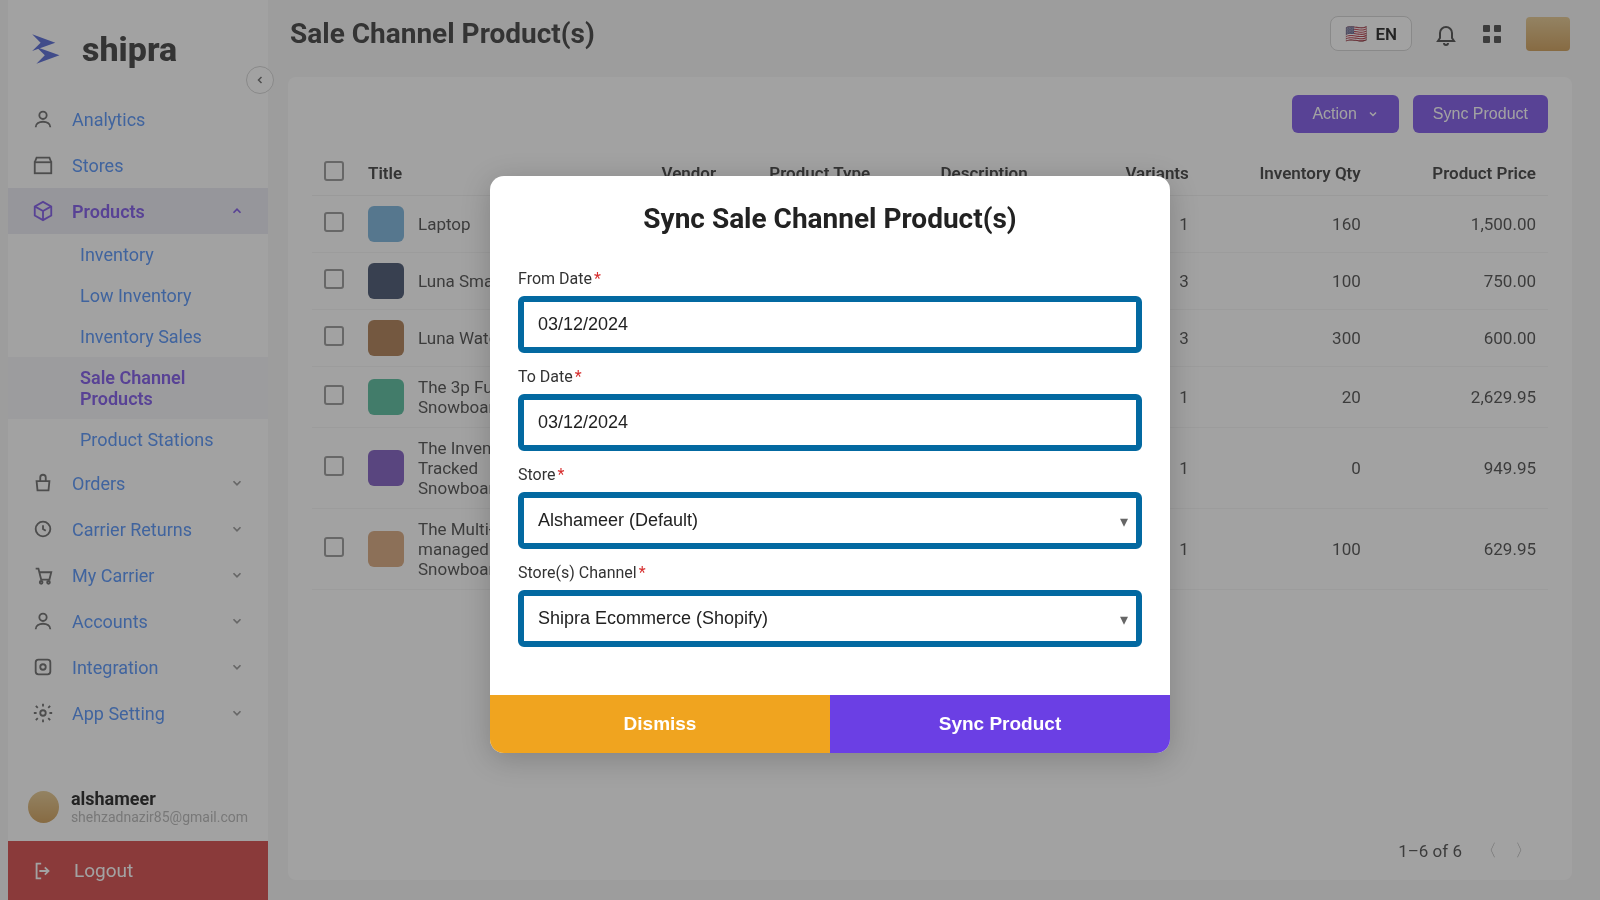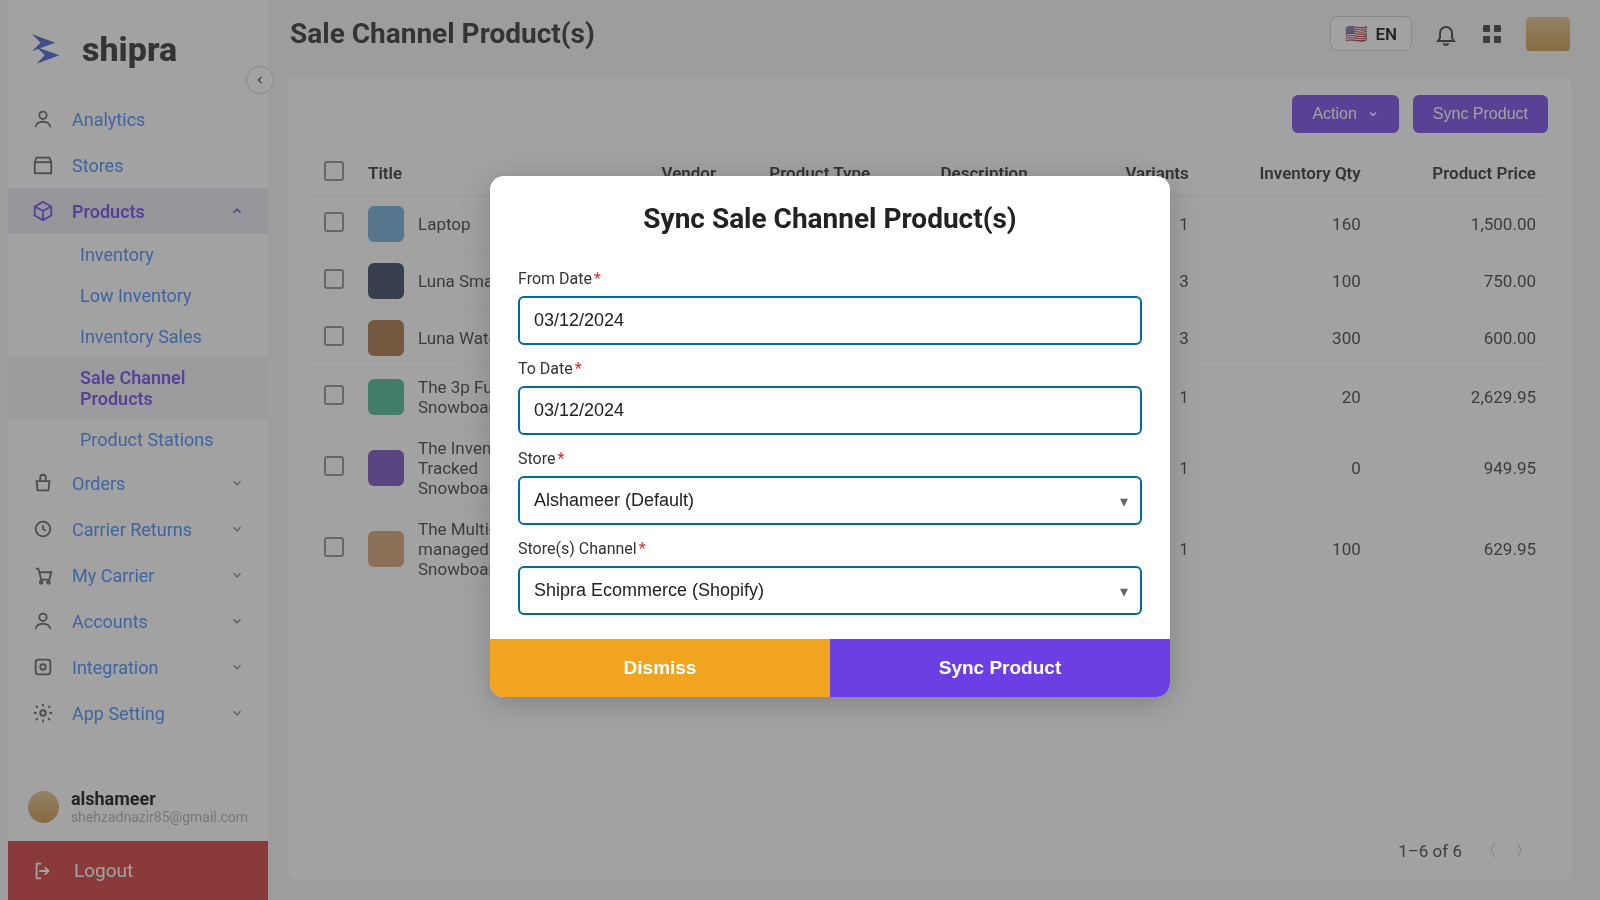--- a/index.html
+++ b/index.html
@@ -47,24 +47,24 @@
   .pager { position: absolute; right: 40px; bottom: 18px; display: flex; align-items: center; gap: 18px; font-size: 17px; color: #333; }
   .pager .arr { color: #aaa; cursor: pointer; }
 
   
   .overlay { position: absolute; inset: 0; background: rgba(70,70,70,0.5); z-index: 10; }
   .modal { position: absolute; left: 490px; top: 176px; width: 680px; background: #fff; border-radius: 14px; z-index: 11; box-shadow: 0 6px 30px rgba(0,0,0,0.2); overflow: hidden; }
   .modal-title { text-align: center; font-size: 28px; font-weight: 700; padding: 26px 20px 20px; color: #222; }
   .modal-body { padding: 0 28px 24px; }
   .fld-label { font-size: 16px; color: #333; margin-top: 14px; margin-bottom: 8px; }
   .req { color: #d72f2f; margin-left: 2px; }
-  .fld { width: 100%; border: 2px solid #0369a1; border-radius: 6px; padding: 12px 14px; font-size: 18px; color: #222; background: #fff; }
+  .fld { width: 100%; border: 6px solid #0369a1; border-radius: 6px; padding: 12px 14px; font-size: 18px; color: #222; background: #fff; }
   .fld-sel { position: relative; }
   .fld-sel::after { content: "▾"; position: absolute; right: 14px; top: 50%; transform: translateY(-50%); color: #666; }
-  .modal-foot { display: flex; }
+  .modal-foot { display: flex; margin-top: 24px; }
   .modal-foot .mbtn { flex: 1; border: none; padding: 18px 0; font-size: 19px; font-weight: 600; cursor: pointer; }
   .mbtn.dismiss { background: #f0a41f; color: #fff; }
   .mbtn.sync { background: #6b3fe4; color: #fff; }
 
   svg { display: block; }
 </style>
 </head>
 <body>
 
 <div class="sidebar">

